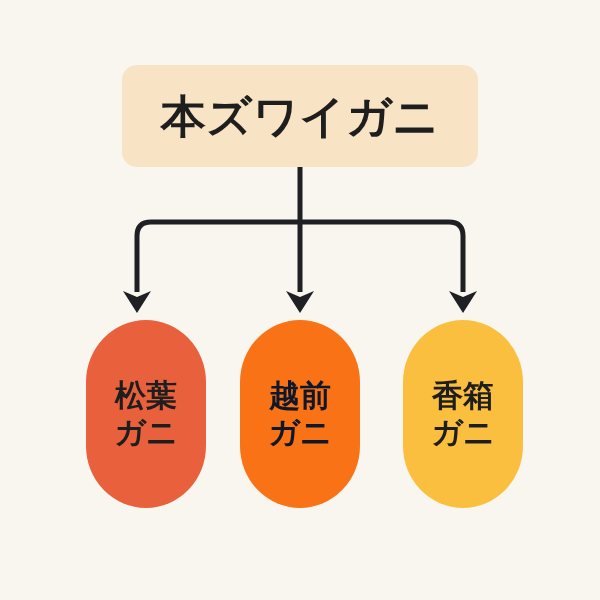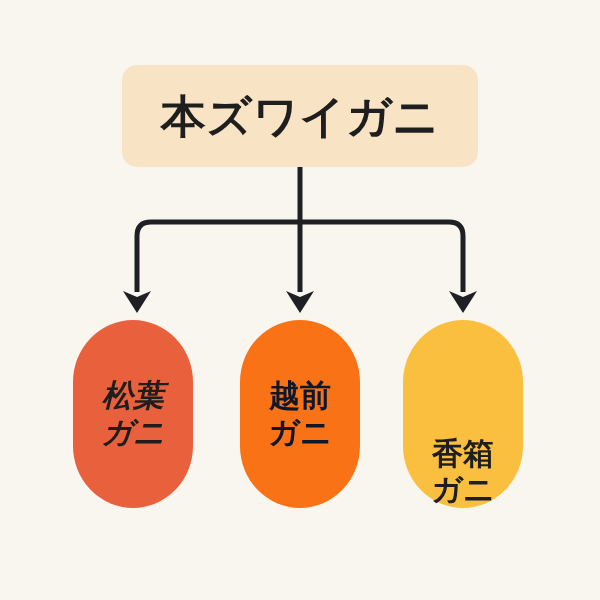--- a/index.html
+++ b/index.html
@@ -62,23 +62,23 @@
     top: 320px;
     width: 120px;
     height: 188px;
     border-radius: 60px / 62px;
     display: flex;
     align-items: center;
     justify-content: center;
     z-index: 2;
     box-sizing: border-box;
   }
-  .child-node.pos-0 { left: 73px; font-style: italic; }
+  .child-node.pos-0 { left: 86px; }
   .child-node.pos-1 { left: 240px; }
-  .child-node.pos-2 { left: 403px; align-items: flex-end; }
+  .child-node.pos-2 { left: 403px; }
 
   .child-label {
     font-size: 31px;
     font-weight: 700;
     color: #1e1e1e;
     line-height: 1.18;
     text-align: center;
     letter-spacing: 0px;
     white-space: pre-line;
   }

